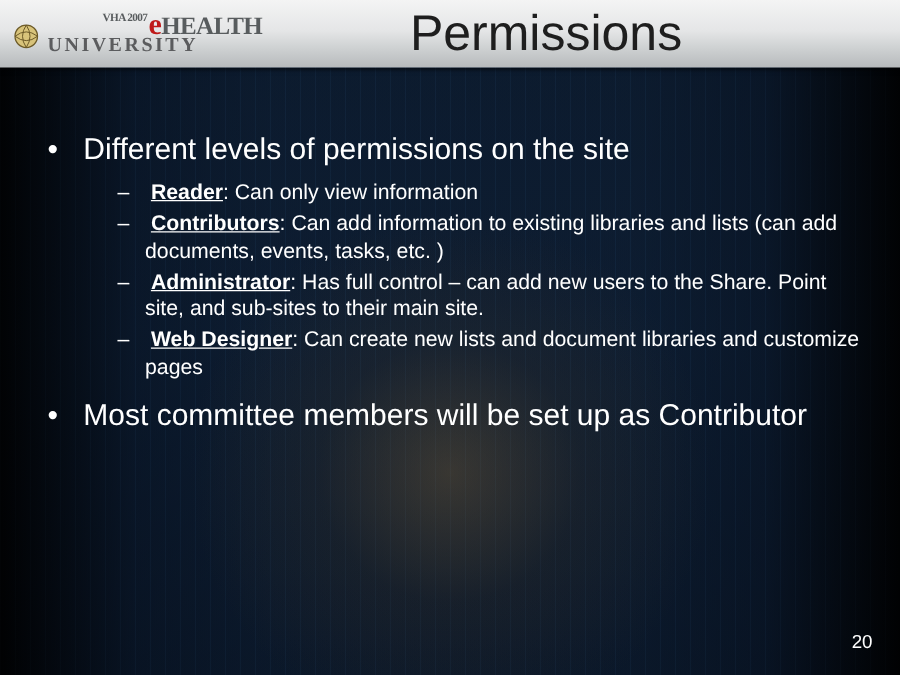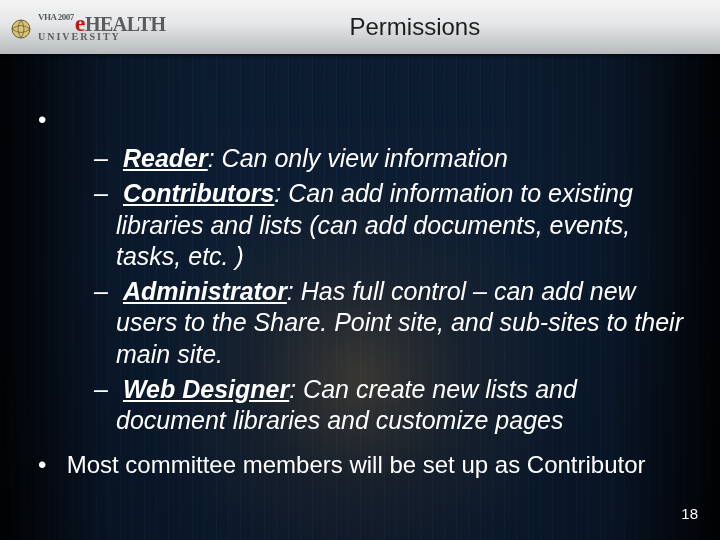--- a/index.html
+++ b/index.html
@@ -64,34 +64,35 @@
   .logo-row1 .big-e {
     font-size: 24px;
     color: #bf1a1a;
     font-weight: 900;
   }
   .logo-row1 .small {
     font-size: 9px;
     vertical-align: top;
     margin-right: 1px;
     color: #585c5e;
+    margin-left: 44px;
   }
   .logo-row2 {
     font-family: Georgia, 'Times New Roman', serif;
-    font-size: 10px;
+    font-size: 16px;
     letter-spacing: 2px;
     color: #5b5c5e;
     font-weight: bold;
     margin-top: -2px;
   }
 
   .slide-title {
     flex: 1;
     text-align: center;
-    font-size: 24px;
+    font-size: 40px;
     color: #1e1e1e;
     padding-right: 56px; 
   }
 
   .content {
     position: absolute;
     left: 32px;
     top: 105px;
     width: 656px;
     color: #ffffff;
@@ -115,26 +116,25 @@
     width: 22px;
     text-indent: 0;
   }
 
   ul.level2 {
     margin: 8px 0 0 0;
     padding: 0 0 0 34px;
     list-style: none;
   }
   ul.level2 > li {
-    font-size: 25px;
+    font-size: 17px;
     line-height: 1.25;
     margin-bottom: 4px;
     padding-left: 22px;
     text-indent: -22px;
-    font-style: italic;
   }
   ul.level2 > li::before {
     content: "–";
     display: inline-block;
     width: 22px;
     text-indent: 0;
   }
 
   .bold-u { font-weight: bold; text-decoration: underline; }
 
@@ -166,20 +166,21 @@
         </div>
         <div class="logo-row2">UNIVERSITY</div>
       </div>
     </div>
     <div class="slide-title">Permissions</div>
   </div>
 
   <div class="content">
     <ul class="level1">
       <li>
+        <span>Different levels of permissions on the site</span>
         <ul class="level2">
           <li>
             <span class="bold-u">Reader</span><span>: Can only view information</span>
           </li>
           <li>
             <span class="bold-u">Contributors</span><span>: Can add information to existing libraries and lists (can add documents, events, tasks, etc. )</span>
           </li>
           <li>
             <span class="bold-u">Administrator</span><span>: Has full control – can add new users to the Share. Point site, and sub-sites to their main site.</span>
           </li>
@@ -187,15 +188,15 @@
             <span class="bold-u">Web Designer</span><span>: Can create new lists and document libraries and customize pages</span>
           </li>
         </ul>
       </li>
       <li>
         <span>Most committee members will be set up as Contributor</span>
       </li>
     </ul>
   </div>
 
-  <div class="page-number">18</div>
+  <div class="page-number">20</div>
 
 </div>
 
 </body></html>

